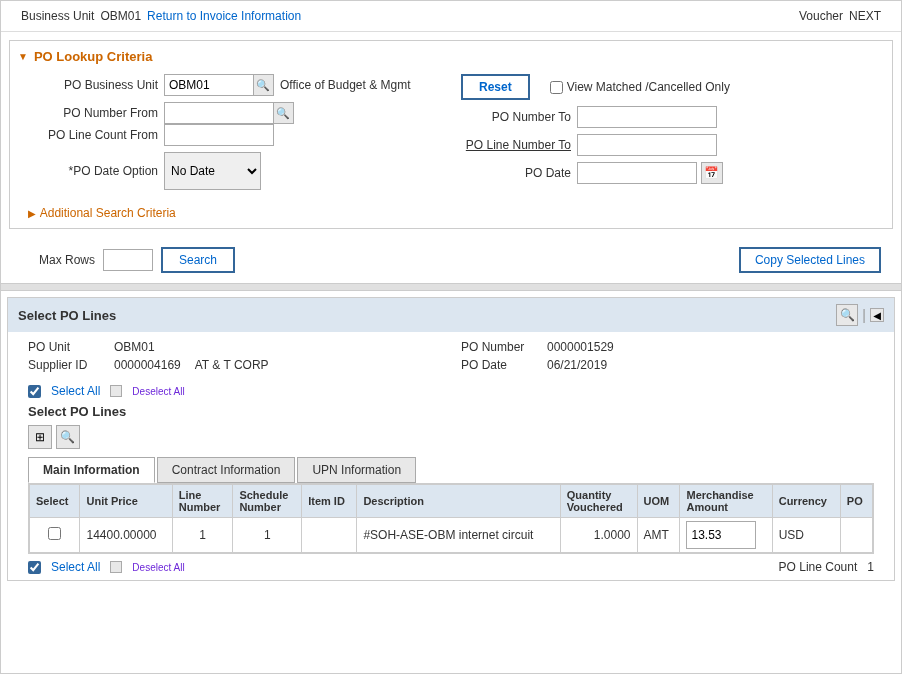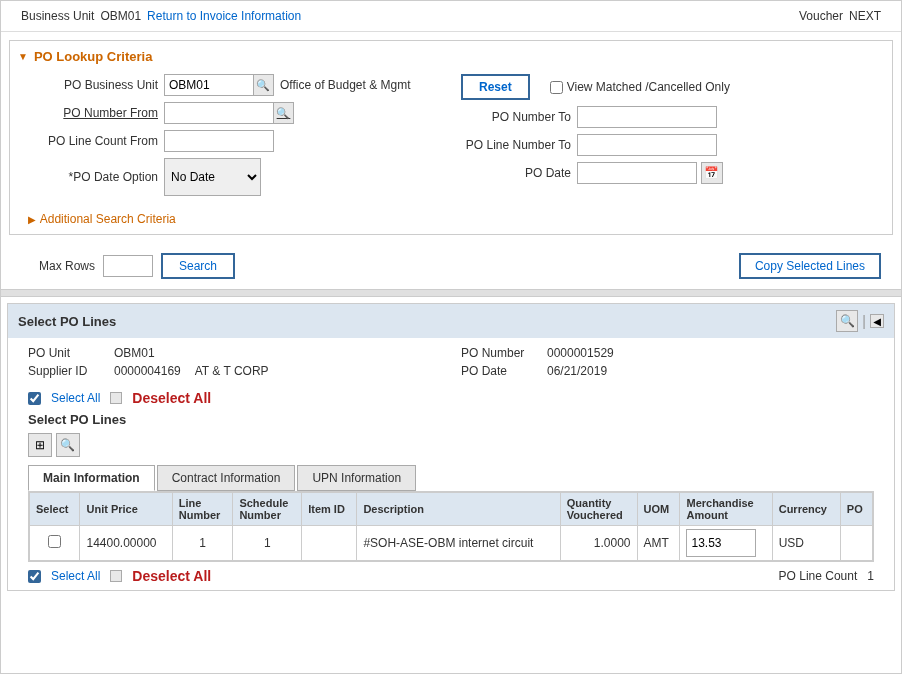--- a/index.html
+++ b/index.html
@@ -56,21 +56,21 @@
     .header-icon-btn { width: 22px; height: 22px; border: 1px solid #aaa; background: #e8e8e8; cursor: pointer; display: flex; align-items: center; justify-content: center; font-size: 12px; }
     .header-divider { font-size: 14px; color: #999; }
 
     .po-info { display: grid; grid-template-columns: 1fr 1fr; gap: 4px 20px; padding: 8px 20px; }
     .po-info-row { display: flex; align-items: center; gap: 6px; }
     .po-info-label { font-size: 12px; color: #333; min-width: 80px; }
     .po-info-value { font-size: 12px; color: #333; }
 
     .select-all-row { display: flex; align-items: center; gap: 10px; padding: 4px 20px; }
     .select-all-link { color: #0066cc; font-size: 12px; cursor: pointer; display: flex; align-items: center; gap: 4px; }
-    .deselect-all-link { color: #b91c1c; font-size: 14px; cursor: pointer; display: flex; align-items: center; gap: 4px; font-weight: bold; }
+    .deselect-all-link { color: #6d28d9; font-size: 10px; cursor: pointer; display: flex; align-items: center; gap: 4px; }
     .gray-checkbox { width: 12px; height: 12px; background: #e8e8e8; border: 1px solid #aaa; display: inline-block; }
 
     .select-po-lines-label { padding: 2px 20px; font-size: 13px; color: #333; font-weight: bold; }
 
     .toolbar { display: flex; align-items: center; gap: 4px; padding: 4px 20px; }
     .toolbar-btn { width: 24px; height: 24px; border: 1px solid #aaa; background: #e8e8e8; cursor: pointer; display: flex; align-items: center; justify-content: center; font-size: 12px; }
 
     
     .tabs { display: flex; gap: 2px; padding: 4px 20px 0; }
     .tab { height: 26px; padding: 0 14px; border: 1px solid #aaa; background: #e8e8e8; font-size: 12px; cursor: pointer; display: flex; align-items: center; color: #333; }
@@ -118,21 +118,21 @@
 
         <div class="form-row" style="margin-bottom:6px;">
           <label class="form-label">PO Business Unit</label>
           <div class="form-input-with-icon">
             <input type="text" class="form-input" style="width: 90px;" value="OBM01">
             <button class="search-icon-btn">🔍</button>
           </div>
           <span class="form-text">Office of Budget &amp; Mgmt</span>
         </div>
 
-        <div class="form-row" style="margin-bottom:6px;text-decoration:underline;">
+        <div class="form-row" style="margin-bottom:0;">
           <label class="form-label">PO Number From</label>
           <div class="form-input-with-icon">
             <input type="text" class="form-input" style="width: 110px;">
             <button class="search-icon-btn">🔍</button>
           </div>
         </div>
 
         <div class="form-row" style="margin-bottom:6px;">
           <label class="form-label">PO Line Count From</label>
           <input type="text" class="form-input" style="width: 110px;">
@@ -157,21 +157,21 @@
             <span>View Matched /Cancelled Only</span>
           </label>
         </div>
 
         <div class="form-row" style="margin-bottom:6px;">
           <label class="form-label" style="min-width:110px;">PO Number To</label>
           <input type="text" class="form-input" style="width: 140px;">
         </div>
 
         <div class="form-row" style="margin-bottom:6px;">
-          <label class="form-label" style="min-width:110px;">PO Line Number To</label>
+          <label class="form-label" style="min-width:110px;text-decoration:underline;">PO Line Number To</label>
           <input type="text" class="form-input" style="width: 140px;">
         </div>
 
         <div class="form-row" style="margin-bottom:6px;">
           <label class="form-label" style="min-width:110px;">PO Date</label>
           <div class="date-row">
             <input type="text" class="form-input" style="width: 120px;">
             <button class="calendar-btn">📅</button>
           </div>
         </div>

